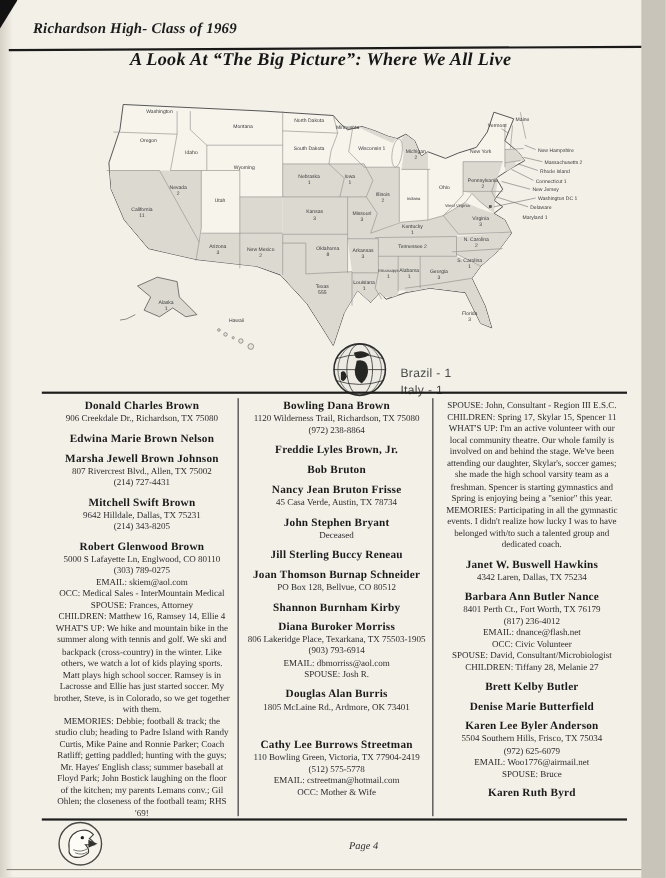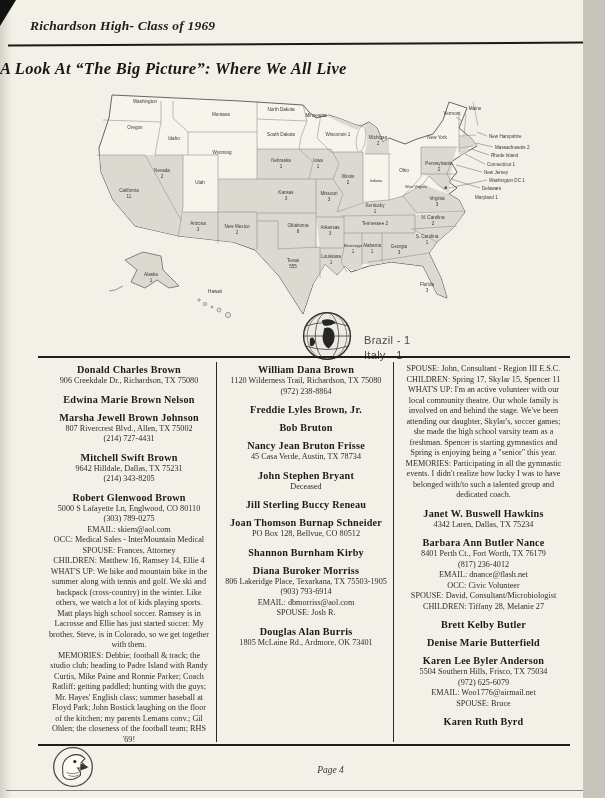--- a/index.html
+++ b/index.html
@@ -6,21 +6,21 @@
   #page{position:relative;width:583px;height:798px;background:#f3f0e8;overflow:hidden;
         font-family:"Liberation Serif",serif;color:#222;}
   #edge-shade{position:absolute;left:0;top:0;width:12px;height:100%;
         background:linear-gradient(to right,#d6d1c5,rgba(214,209,197,0));}
   #corner-mark{position:absolute;left:0;top:0;width:16px;height:26px;background:#111;
         clip-path:polygon(0 0,100% 0,0 100%);}
   #masthead{position:absolute;left:30px;top:18px;font-style:italic;font-size:13.5px;
         font-weight:600;letter-spacing:.2px;color:#1c1c1c;}
   #masthead-rule{position:absolute;left:8px;top:43px;width:590px;height:2px;background:#1a1a1a;
         transform:rotate(-.3deg);}
-  #page-title{position:absolute;left:0;top:59px;width:100%;
+  #page-title{position:absolute;left:0;top:44px;width:100%;text-align:center;
         font-size:16.5px;font-weight:bold;font-style:italic;letter-spacing:.3px;color:#171717;}
   #us-map{position:absolute;left:85px;top:92px;}
   .slabel{font-family:"Liberation Sans",sans-serif;font-size:4.6px;fill:#3a3a3a;}
   .slabel.tiny{font-size:3.8px;}
   #legend{position:absolute;left:300px;top:309px;display:flex;align-items:flex-end;}
   #legend-text{margin-left:10px;font-family:"Liberation Sans",sans-serif;font-size:11px;
         color:#4a4a4a;line-height:15px;letter-spacing:.3px;}
   #dir-rule-top{position:absolute;left:38px;top:356px;width:532px;height:2px;background:#1d1d1d;}
   #dir-rule-bottom{position:absolute;left:38px;top:744px;width:532px;height:2px;background:#1d1d1d;}
   #columns{position:absolute;left:40px;top:362px;width:531px;height:380px;display:flex;}
@@ -228,21 +228,21 @@
           <div class="eline">EMAIL: skiem@aol.com</div>
           <div class="eline">OCC: Medical Sales - InterMountain Medical</div>
           <div class="eline">SPOUSE: Frances, Attorney</div>
           <div class="eline">CHILDREN: Matthew 16, Ramsey 14, Ellie 4</div>
           <div class="eline">WHAT'S UP: We hike and mountain bike in the summer along with tennis and golf.  We ski and backpack (cross-country) in the winter.  Like others, we watch a lot of kids playing sports.  Matt plays high school soccer.  Ramsey is in Lacrosse and Ellie has just started soccer.  My brother, Steve, is in Colorado, so we get together with them.</div>
           <div class="eline">MEMORIES: Debbie; football &amp; track; the studio club; heading to Padre Island with Randy Curtis, Mike Paine and Ronnie Parker; Coach Ratliff; getting paddled; hunting with the guys; Mr. Hayes' English class; summer baseball at Floyd Park; John Bostick laughing on the floor of the kitchen; my parents Lemans conv.; Gil Ohlen; the closeness of the football team; RHS '69!</div>
         </div>
       </div>
     <div class="dcol divided">
         <div class="entry">
-          <div class="ename">William Dana Brown</div>
+          <div class="ename">Bowling Dana Brown</div>
           <div class="eline">1120 Wilderness Trail, Richardson, TX 75080</div>
           <div class="eline">(972) 238-8864</div>
         </div>
         <div class="entry">
           <div class="ename">Freddie Lyles Brown, Jr.</div>
         </div>
         <div class="entry">
           <div class="ename">Bob Bruton</div>
         </div>
         <div class="entry">
@@ -266,20 +266,27 @@
         <div class="entry">
           <div class="ename">Diana Buroker Morriss</div>
           <div class="eline">806 Lakeridge Place, Texarkana, TX 75503-1905</div>
           <div class="eline">(903) 793-6914</div>
           <div class="eline">EMAIL: dbmorriss@aol.com</div>
           <div class="eline">SPOUSE: Josh R.</div>
         </div>
         <div class="entry">
           <div class="ename">Douglas Alan Burris</div>
           <div class="eline">1805 McLaine Rd., Ardmore, OK 73401</div>
+        </div>
+        <div class="entry gap">
+          <div class="ename">Cathy Lee Burrows Streetman</div>
+          <div class="eline">110 Bowling Green, Victoria, TX 77904-2419</div>
+          <div class="eline">(512) 575-5778</div>
+          <div class="eline">EMAIL: cstreetman@hotmail.com</div>
+          <div class="eline">OCC: Mother &amp; Wife</div>
         </div>
       </div>
     <div class="dcol">
         <div class="entry">
           <div class="eline">SPOUSE: John, Consultant - Region III E.S.C.</div>
           <div class="eline">CHILDREN: Spring 17, Skylar 15, Spencer 11</div>
           <div class="eline">WHAT'S UP: I'm an active volunteer with our local community theatre.  Our whole family is involved on and behind the stage.  We've been attending our daughter, Skylar's, soccer games; she made the high school varsity team as a freshman. Spencer is starting gymnastics and Spring is enjoying being a "senior" this year.</div>
           <div class="eline">MEMORIES: Participating in all the gymnastic events.  I didn't realize how lucky I was to have belonged with/to such a talented group and dedicated coach.</div>
         </div>
         <div class="entry">

